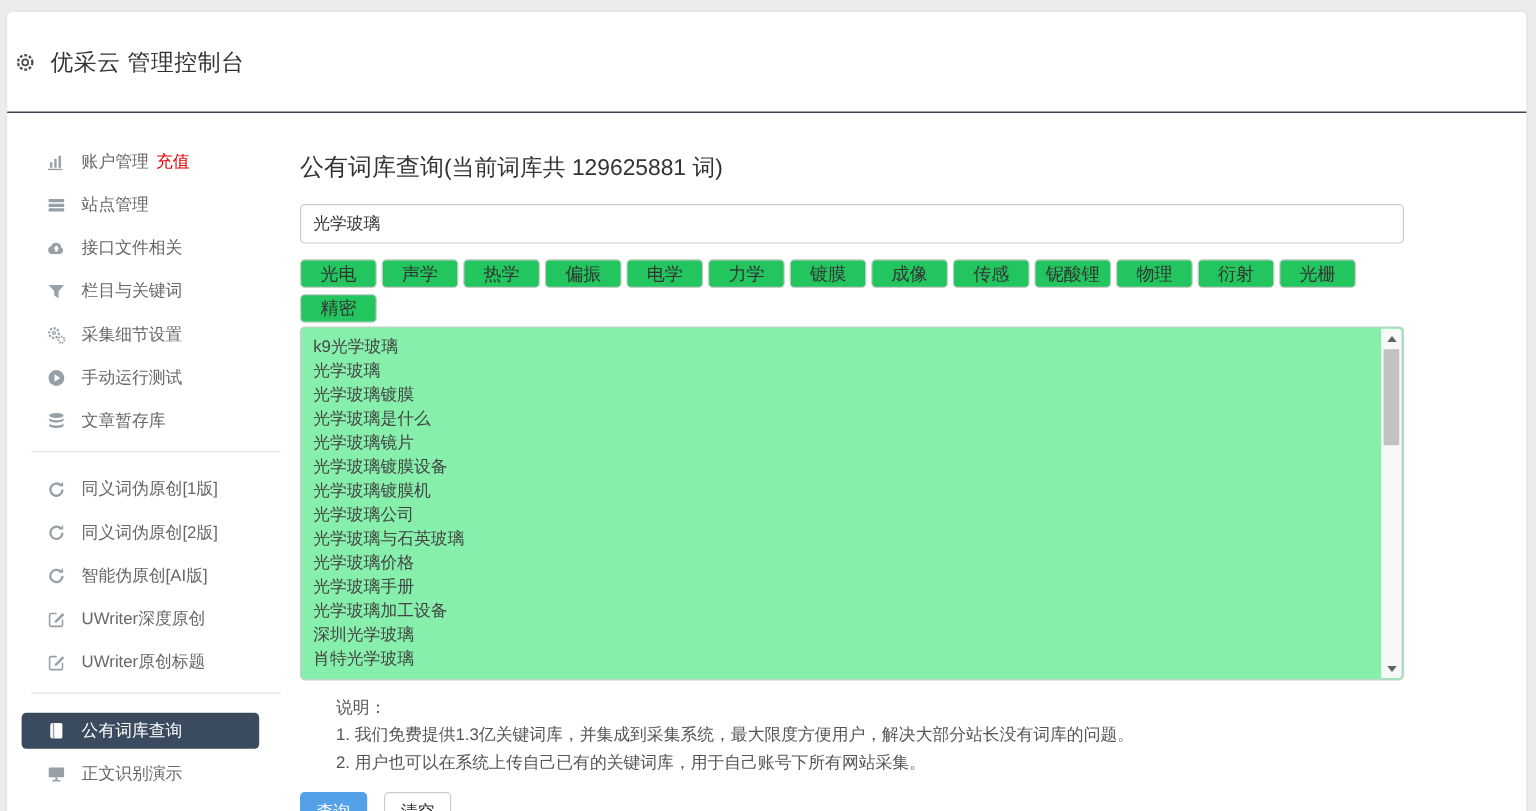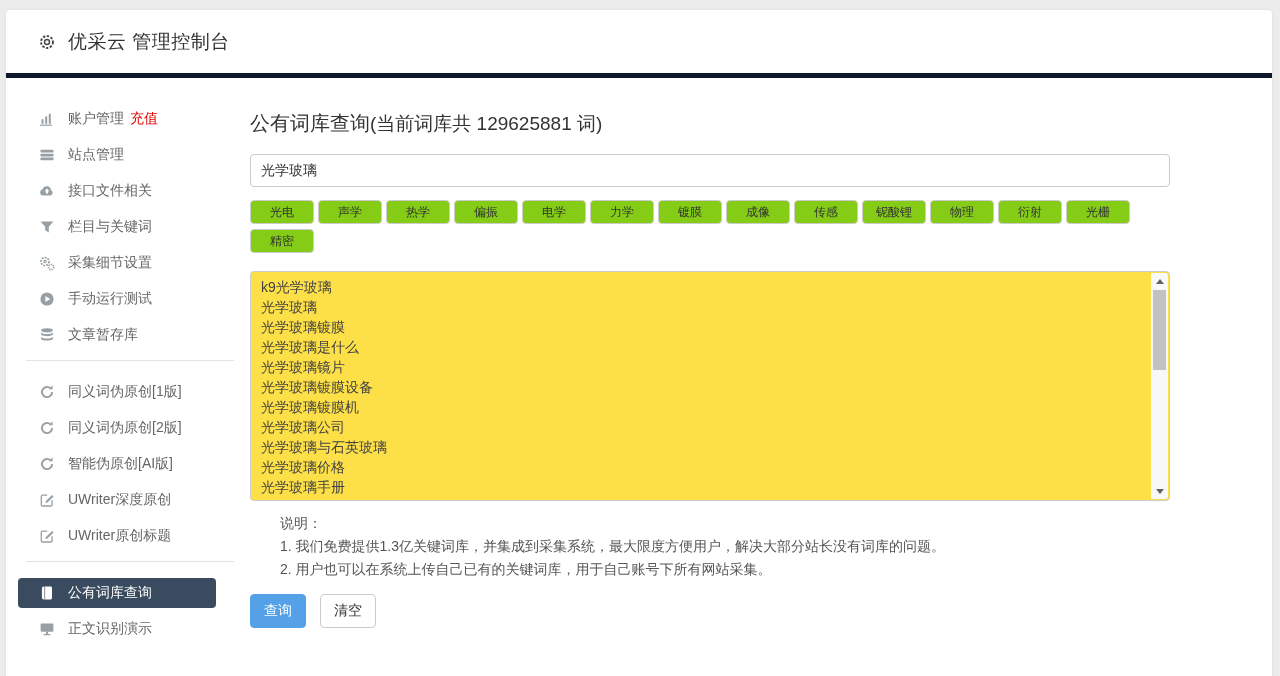--- a/index.html
+++ b/index.html
@@ -1,22 +1,22 @@
 <!DOCTYPE html>
 <html><head>
 <meta charset="utf-8">
 <style>
   * { margin:0; padding:0; box-sizing:border-box; }
   html,body { width:1280px; height:676px; overflow:hidden;
     font-family:"Liberation Sans","DejaVu Sans",sans-serif; background:#ececec; }
   .card { position:absolute; left:6px; top:10px; width:1266px; height:720px;
     background:#fff; border-radius:4px; box-shadow:0 0 3px rgba(0,0,0,.08); }
   
-  .hdr { height:68px; display:flex; align-items:center; padding-left:32px;
-    border-bottom:5px solid #0f172a; }
+  .hdr { height:84px; display:flex; align-items:center; padding-left:6px;
+    border-bottom:1px solid #0f172a; }
   .hdr .ico { color:#4a4a4a; margin-right:12px; display:flex; }
   .hdr-title { font-size:19px; color:#333; letter-spacing:.5px; }
   
   .content { display:flex; height:652px; }
   .sidebar { width:244px; padding-top:26px; flex:none; }
   .side-item { width:198px; height:30px; margin:0 0 6px 12px; display:flex; align-items:center;
     padding-left:20px; border-radius:4px; color:#666; font-size:14px; cursor:pointer; }
   .side-item .ico { color:#97a0a6; width:17px; display:flex; justify-content:center; margin-right:13px; flex:none; }
   .side-item.active { background:#3a4b5f; color:#fff; }
   .side-item.active .ico { color:#fff; }
@@ -24,25 +24,25 @@
   .side-divider { border-top:1px solid #e3e3e3; margin:10px 16px 16px 20px; }
   
   .main { flex:1; padding:32px 102px 0 0; }
   .title-row { display:flex; align-items:baseline; }
   .page-title { font-size:20px; font-weight:normal; color:#333; }
   .page-subtitle { font-size:19px; color:#333; }
   .search-input { margin-top:17px; width:100%; height:33px; border:1px solid #ccc;
     border-radius:4px; padding:0 10px; font-size:14px; color:#333; outline:none; display:block;
     font-family:"Liberation Sans","DejaVu Sans",sans-serif; }
   .tag-list { margin-top:13px; display:flex; flex-wrap:wrap; column-gap:4px; row-gap:5px; }
-  .tag { width:64px; height:24px; background:#84cc16; border:1px solid #ccc; border-radius:4px;
-    font-size:12px; color:#333; cursor:pointer; line-height:21px; text-align:center;
+  .tag { width:64px; height:24px; background:#22c55e; border:1px solid #ccc; border-radius:4px;
+    font-size:15px; color:#333; cursor:pointer; line-height:21px; text-align:center;
     font-family:"Liberation Sans","DejaVu Sans",sans-serif; }
-  .result-box { margin-top:18px; height:230px; border:1px solid #ccc; border-radius:4px;
-    position:relative; overflow:hidden; background:#fde047; }
+  .result-box { margin-top:3px; height:295px; border:1px solid #ccc; border-radius:4px;
+    position:relative; overflow:hidden; background:#86efac; }
   .result-inner { position:absolute; left:0; top:0; right:18px; bottom:0; overflow:hidden;
     padding:5px 6px 0 10px; }
   .res-row { font-size:14px; line-height:20px; color:#434343; white-space:nowrap; cursor:default; }
   
   .sbar { position:absolute; top:1px; right:1px; bottom:1px; width:17px; background:#f8f8f8;
     border-radius:0 3px 3px 0; }
   .sb-btn { position:absolute; left:0; width:17px; height:16px; display:flex;
     align-items:center; justify-content:center; cursor:pointer; }
   .sb-btn.up { top:0; } .sb-btn.down { bottom:0; }
   .tri-up { width:0; height:0; border-left:4px solid transparent; border-right:4px solid transparent;

